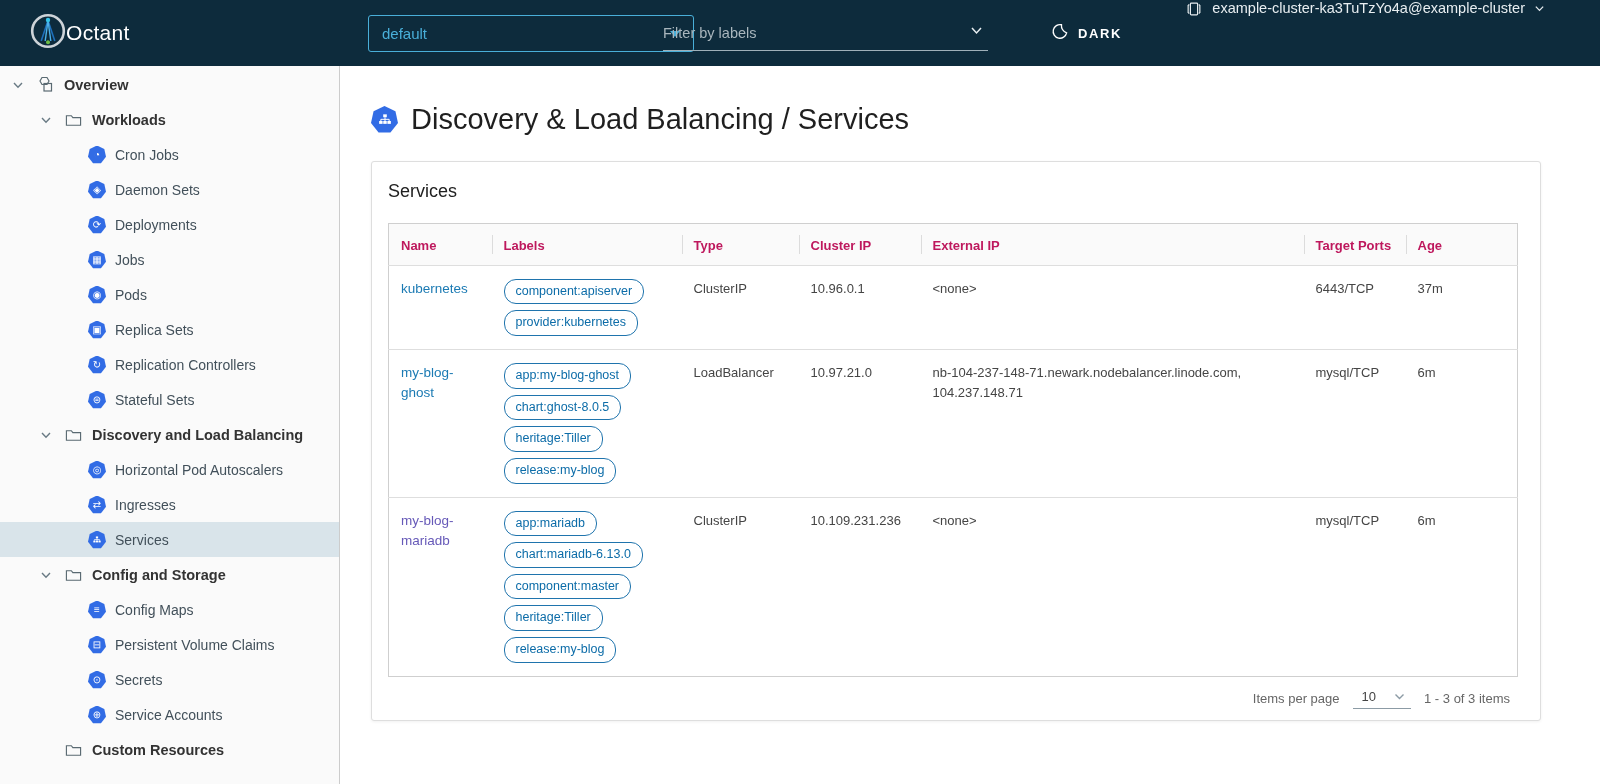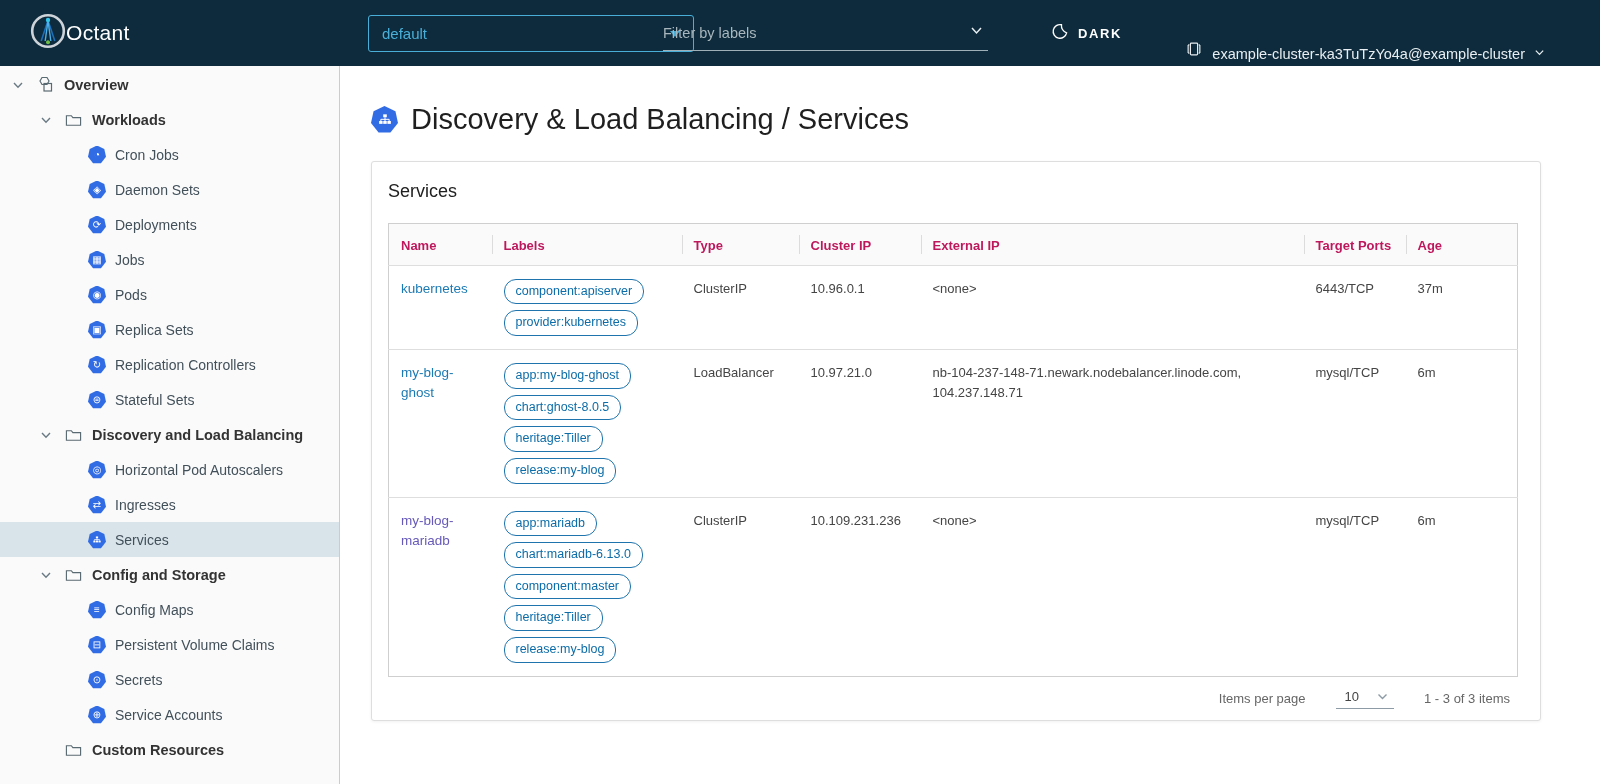--- a/index.html
+++ b/index.html
@@ -10,21 +10,21 @@
   .logo-area { display:flex; align-items:center; }
   .app-title { color:#fff; font-size:21px; font-weight:400; letter-spacing:.3px; }
   .ns-select { position:absolute; left:368px; top:15px; width:326px; height:37px; border:1px solid #49afd9; border-radius:3px;
                display:flex; align-items:center; padding:0 13px; color:#49afd9; font-size:15px; cursor:pointer; }
   .ns-caret { margin-left:auto; width:0; height:0; border-left:5px solid transparent; border-right:5px solid transparent; border-top:6px solid #49afd9; }
   .filter-wrap { position:absolute; left:663px; top:15px; width:325px; height:36px; border-bottom:1px solid #9fb0b9; display:flex; align-items:center; }
   .filter-wrap input { flex:1; background:transparent; border:none; outline:none; color:#fff; font-size:14.5px; font-family:"Liberation Sans",sans-serif; }
   .filter-wrap input::placeholder { color:#a9b6bd; }
   .theme-toggle { position:absolute; left:1050px; top:0; height:66px; display:flex; align-items:center; gap:9px; background:none; border:none; cursor:pointer; }
   .theme-label { color:#fff; font-size:13px; font-weight:700; letter-spacing:1.6px; }
-  .context-sel { position:absolute; right:55px; top:0; height:62px; display:flex; align-items:flex-end; gap:9px; cursor:pointer; }
+  .context-sel { position:absolute; right:55px; top:0; height:62px; display:flex; align-items:flex-start; gap:9px; cursor:pointer; }
   .context-label { color:#e8eef1; font-size:14.5px; }
 
   
   .shell { display:flex; height:718px; }
   .sidebar { width:340px; min-width:340px; background:#fafafa; border-right:1px solid #cccccc; overflow:hidden; padding-top:1px; }
   .nav-item { height:35px; display:flex; align-items:center; cursor:pointer; }
   .nav-item.depth0 { padding-left:10px; }
   .nav-item.depth1 { padding-left:38px; }
   .nav-item.depth2 { padding-left:88px; }
   .nav-item.selected { background:#d9e4ea; }
@@ -53,21 +53,21 @@
                 padding:13px 12px 9px; line-height:1.45; position:relative; }
   table.dg th + th::before { content:""; position:absolute; left:0; top:11px; bottom:11px; width:1px; background:#dcdcdc; }
   table.dg td { vertical-align:top; padding:13px 12px; border-top:1px solid #dedede; line-height:1.5; }
   a.name-link { color:#1b7ab3; font-size:13.5px; text-decoration:none; cursor:pointer; word-break:normal; }
   a.name-link.visited { color:#6659b8; }
   .pill-row { margin-bottom:6px; }
   .pill-row:last-child { margin-bottom:0; }
   .pill { display:inline-block; border:1px solid #1f74ad; border-radius:12px; padding:4px 11px; color:#0c6ca8;
           font-size:12.5px; line-height:1.25; white-space:nowrap; background:#fff; cursor:pointer; }
 
-  .dg-footer { height:43px; display:flex; align-items:center; justify-content:flex-end; gap:30px; font-size:13px; color:#666; padding-right:14px; }
+  .dg-footer { height:43px; display:flex; align-items:center; justify-content:flex-end; gap:13px; font-size:13px; color:#666; padding-right:14px; }
   .pp-select { display:inline-flex; align-items:center; gap:17px; border-bottom:1px solid #8c9ba5; padding:1px 5px 4px 9px; color:#444; cursor:pointer; }
 </style>
 </head>
 <body>
 
 <header class="app-header">
   <div class="logo-area">
     <span>
       <svg width="36" height="36" viewBox="0 0 36 36">
         <circle cx="18" cy="18" r="15.8" fill="#0d2b3c" stroke="#cdd3d8" stroke-width="2.6"></circle>

